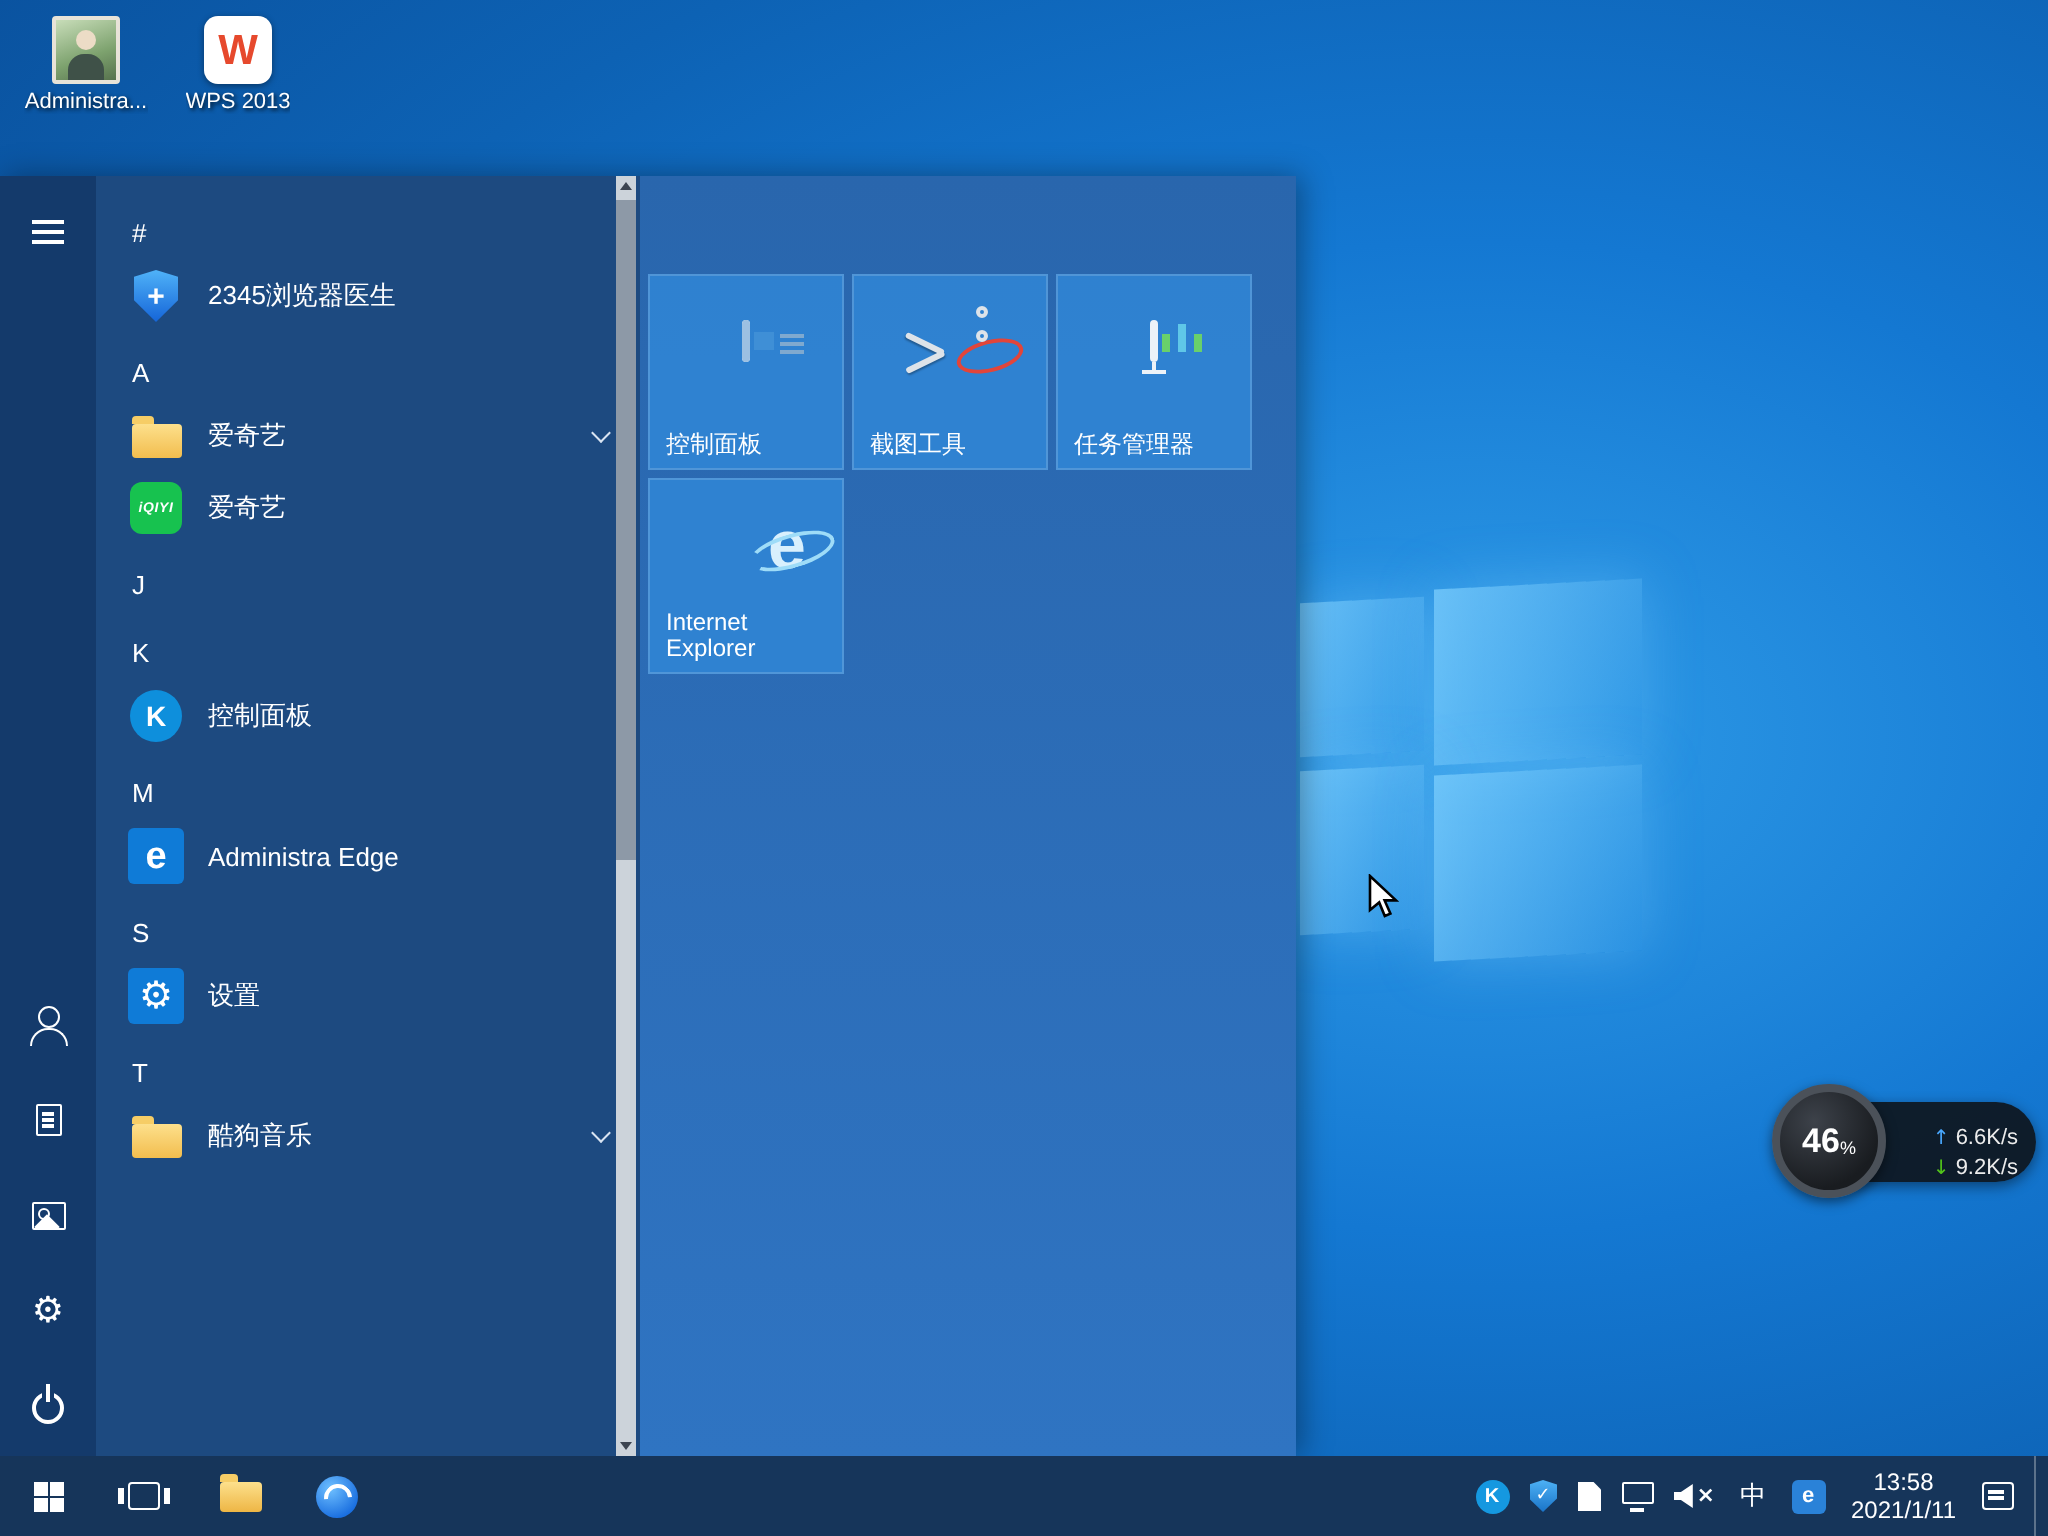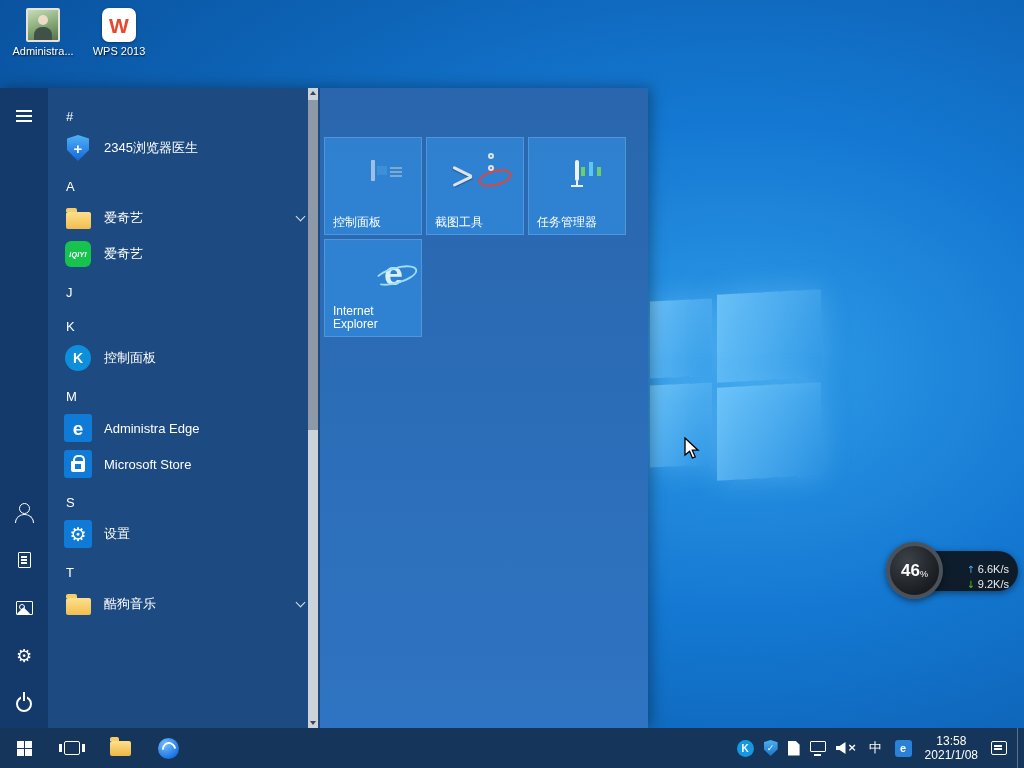--- a/index.html
+++ b/index.html
@@ -246,28 +246,20 @@
           </div>
 
         <div class="app-row">
           <span class="ic">
               <span class="blue-tile">
                 <i>e</i>
               </span>
             </span>
           <span class="app-label">Administra Edge</span>
         </div>
-        <div class="app-row">
-          <span class="ic">
-              <span class="blue-tile">
-                <span class="bag"></span>
-              </span>
-            </span>
-          <span class="app-label">Microsoft Store</span>
-        </div>
 
         <div class="sec">
             <span>S</span>
           </div>
 
         <div class="app-row">
           <span class="ic">
               <span class="blue-tile">
                 <i class="gear-glyph">⚙</i>
               </span>
@@ -382,21 +374,21 @@
       <span class="tray-ic vol-tray">
         <span class="vol-speaker"></span>
         <i class="mute-x">×</i>
       </span>
       <span class="tray-ime">中</span>
       <span class="tray-ic etile-tray">
           <i>e</i>
         </span>
       <div class="clock">
         <span>13:58</span>
-        <span>2021/1/08</span>
+        <span>2021/1/11</span>
       </div>
       <span class="tray-ic">
           <span class="ac-icon"></span>
         </span>
       <span class="show-desktop"></span>
     </div>
   </div>
 
 </div>
 

